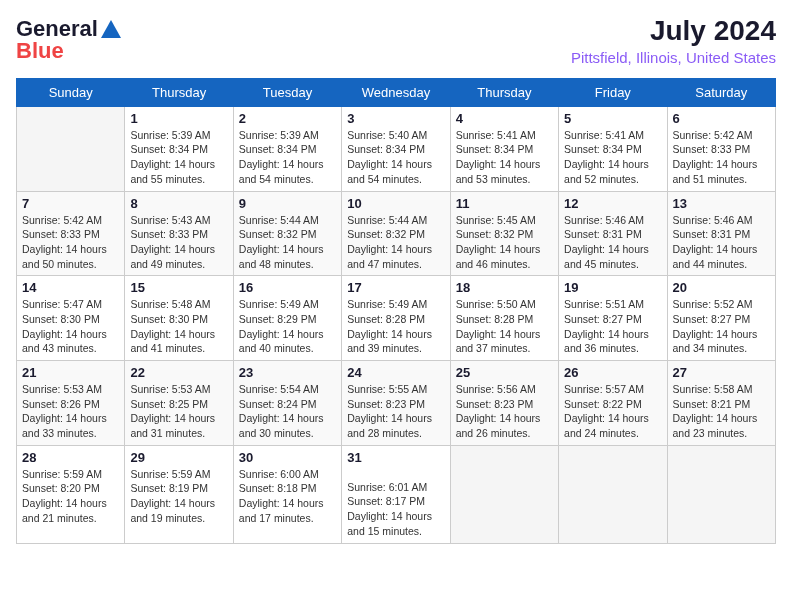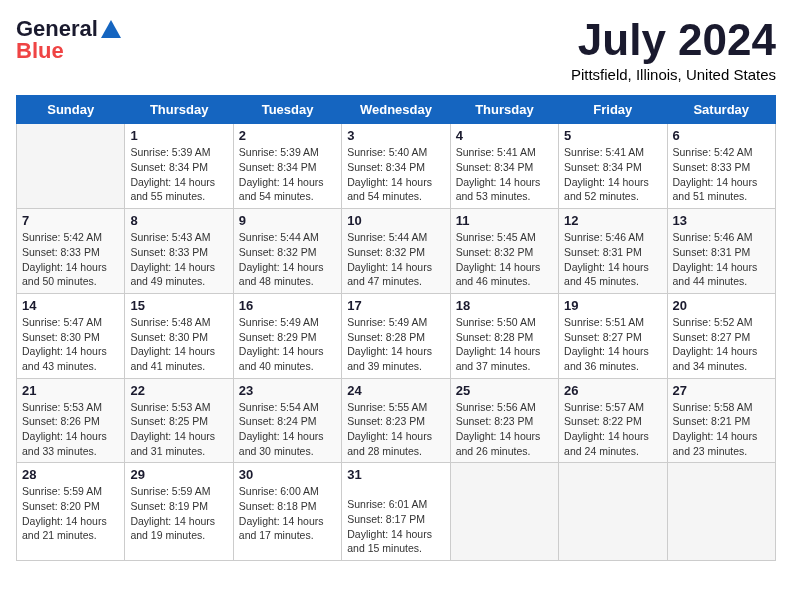--- a/index.html
+++ b/index.html
@@ -39,42 +39,42 @@
       border-left: 10px solid transparent;
       border-right: 10px solid transparent;
       border-bottom: 18px solid #1565c0;
       margin-left: 3px;
       display: inline-block;
     }
     .title-area {
       text-align: right;
     }
     .month-title {
-      font-size: 44px;
+      font-size: 28px;
       font-weight: bold;
       color: #1a1a2e;
       line-height: 1.1;
     }
     .location-title {
       font-size: 15px;
-      color: #000000;
+      color: #8b5cf6;
       margin-top: 2px;
     }
     .calendar {
       width: 100%;
       border-collapse: collapse;
       font-size: 11px;
     }
     .calendar thead tr th {
       background: #1565c0;
       color: #fff;
       text-align: center;
       padding: 6px 4px;
       font-size: 13px;
-      font-weight: bold;
+      font-weight: normal;
       border: 1px solid #1565c0;
     }
     .calendar tbody tr td {
       border: 1px solid #ccc;
       vertical-align: top;
       padding: 4px 5px;
       width: 108px;
       min-height: 80px;
       background: #fff;
     }

